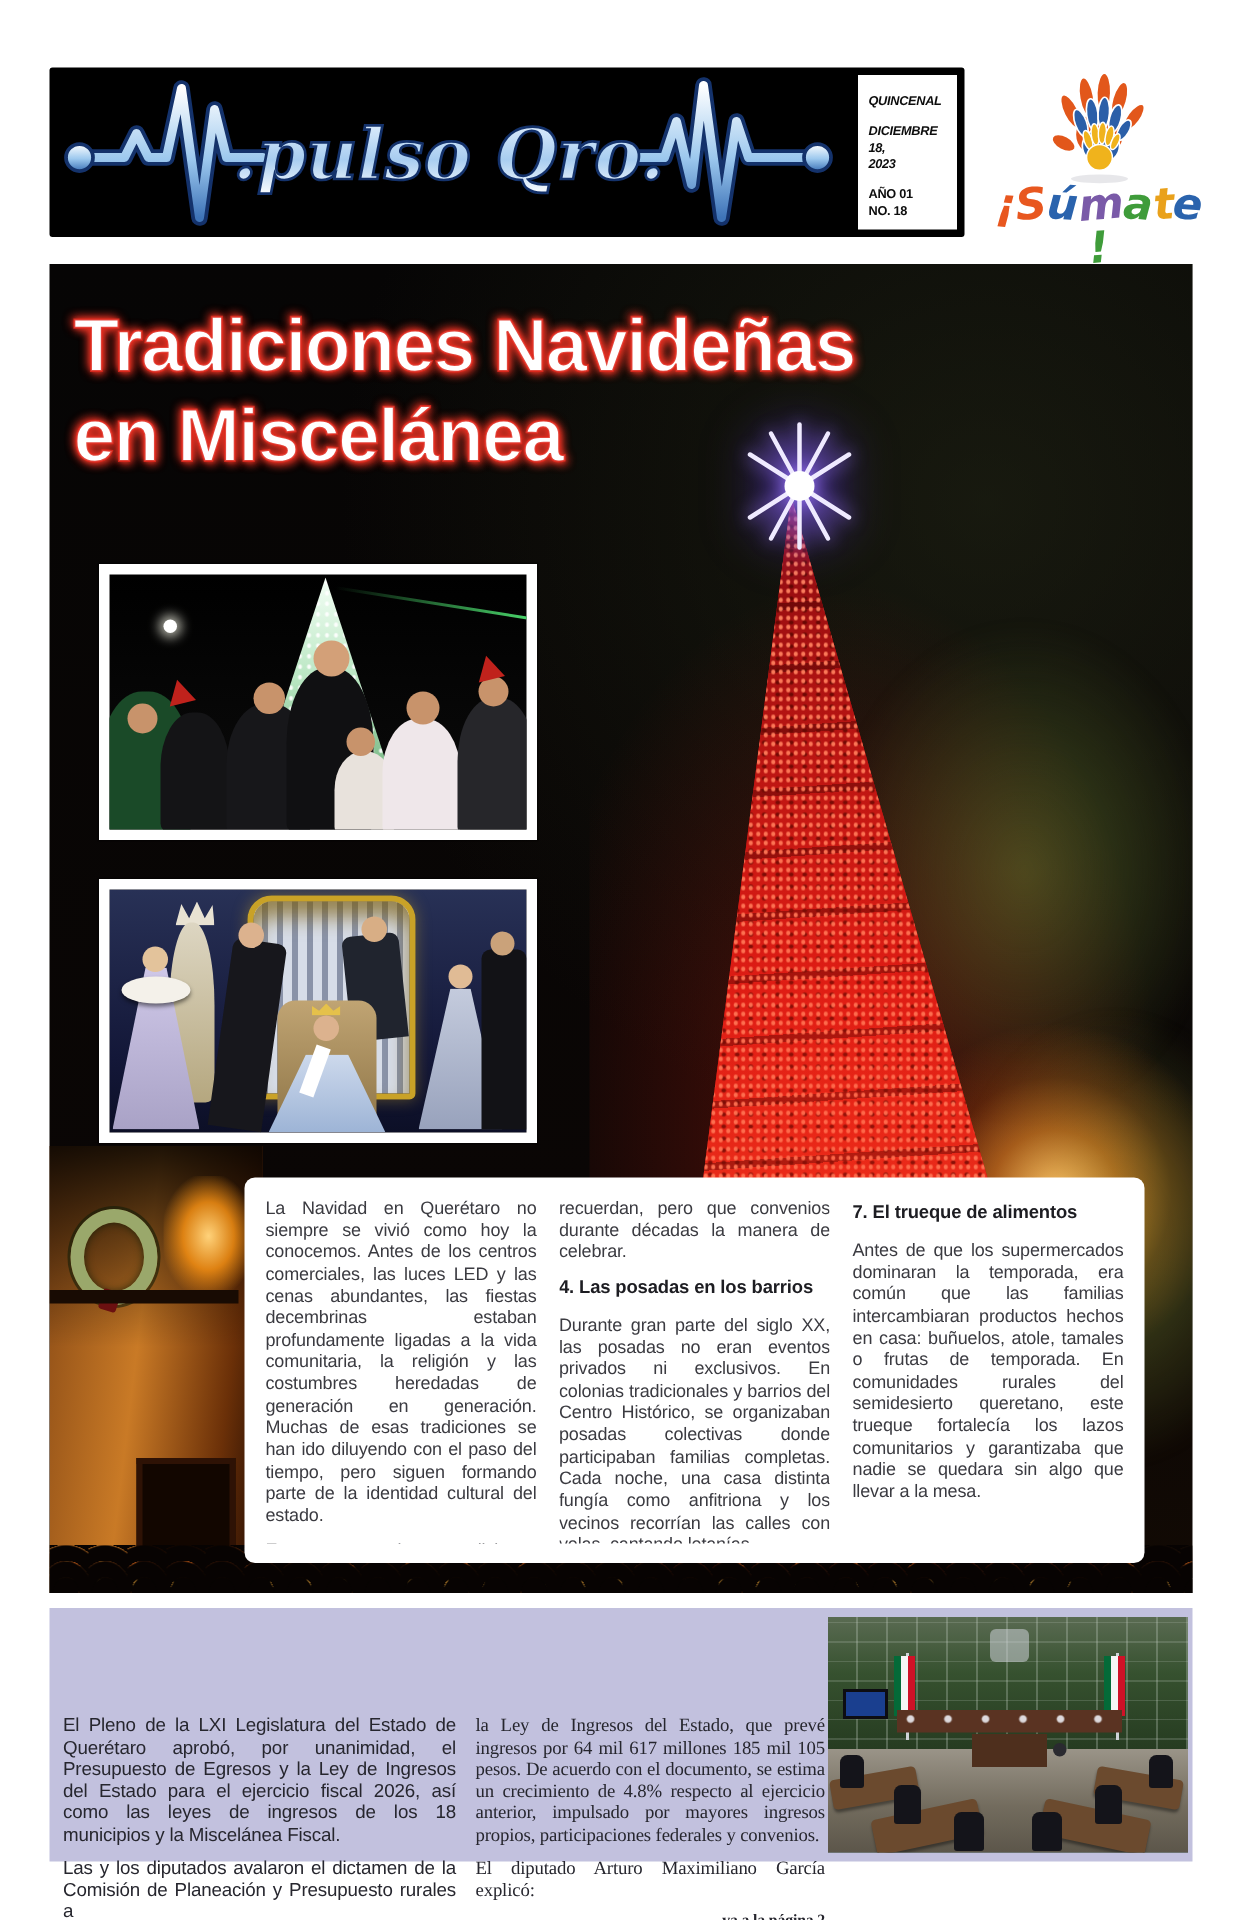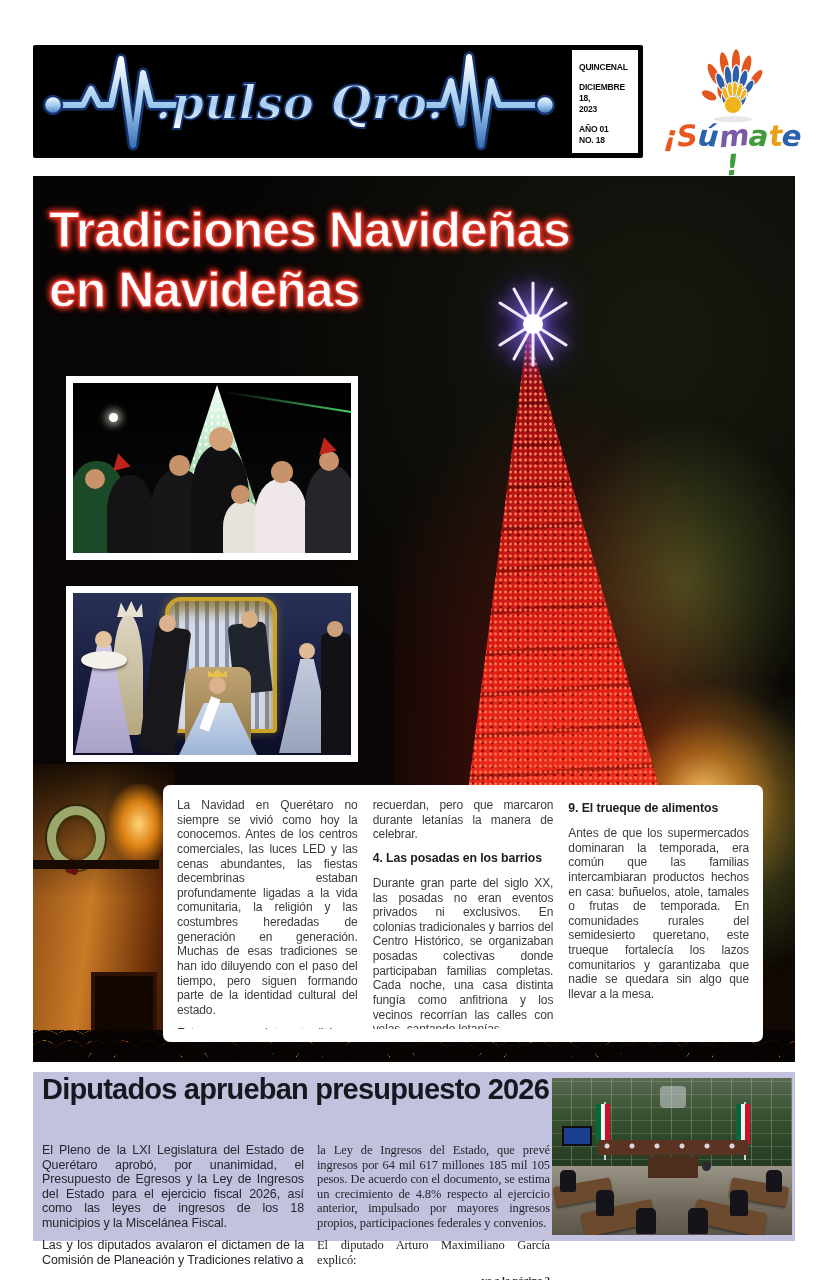--- a/index.html
+++ b/index.html
@@ -5,21 +5,21 @@
   html,body{margin:0;padding:0;background:#ffffff;}
   .page{position:relative;width:828px;height:1280px;background:#ffffff;overflow:hidden;
         font-family:"Liberation Sans",sans-serif;}
 
   
   .masthead-bar{position:absolute;left:33px;top:45px;width:610px;height:113px;background:#000;border-radius:2px;}
   .ekg-svg{position:absolute;left:4px;top:4px;width:528px;height:105px;}
   .issue-box{position:absolute;right:5px;top:5px;bottom:5px;width:66px;background:#fff;
              padding:12px 6px 0 7px;box-sizing:border-box;color:#0d0d0d;font-weight:bold;
              font-size:8.5px;line-height:1.3;letter-spacing:-0.2px;}
-  .issue-box .grp{margin-bottom:9px;}
+  .issue-box .grp{margin-bottom:9px;font-style:italic;}
   .sumate{position:absolute;left:658px;top:40px;width:150px;height:128px;text-align:center;}
   .sumate-hands{width:118px;height:84px;margin:0 auto;display:block;}
   .sumate-word{font-family:"DejaVu Sans",sans-serif;font-style:italic;font-weight:bold;
                font-size:29px;line-height:1;margin-top:-2px;letter-spacing:0px;}
   .sumate-word span{display:inline-block;}
 
   
   .lead-photo{position:absolute;left:33px;top:176px;width:762px;height:886px;background:
       radial-gradient(circle at 82% 18%,rgba(40,45,25,.5),transparent 45%),
       linear-gradient(180deg,#060505 0%,#0a0605 70%,#120a04 100%);
@@ -233,21 +233,21 @@
       <div class="window-glow"></div>
       <div class="wreath"></div>
       <div class="bow"></div>
       <div class="balcony"></div>
       <div class="doorway"></div>
     </div>
     <div class="crowd-strip"></div>
 
     <div class="headline">
       <div>Tradiciones Navideñas</div>
-      <div>en Navideñas</div>
+      <div>en Miscelánea</div>
     </div>
 
     <div class="inset inset1">
       <div class="moon"></div>
       <div class="green-tree"></div>
       <div class="beam"></div>
       <div class="person" style="left:-6px;top:78px;width:60px;height:100px;background:#1a4a28;"></div>
       <div class="head" style="left:12px;top:86px;width:20px;height:20px;"></div>
       <div class="santa-hat" style="left:38px;top:70px;"></div>
       <div class="person" style="left:34px;top:92px;width:46px;height:80px;background:#141416;"></div>
@@ -285,37 +285,36 @@
       <div class="suit" style="left:248px;top:40px;width:30px;height:120px;background:#121216;"></div>
       <div class="head" style="left:254px;top:28px;width:16px;height:16px;background:#caa27a;"></div>
     </div>
 
     <div class="article-panel">
       <div class="article-col">
           <div class="para">La Navidad en Querétaro no siempre se vivió como hoy la conocemos. Antes de los centros comerciales, las luces LED y las cenas abundantes, las fiestas decembrinas estaban profundamente ligadas a la vida comunitaria, la religión y las costumbres heredadas de generación en generación. Muchas de esas tradiciones se han ido diluyendo con el paso del tiempo, pero siguen formando parte de la identidad cultural del estado.</div>
           <div class="para">Estas son siete tradiciones navideñas queretanas que hoy pocos</div>
         </div>
       <div class="article-col">
-          <div class="para">recuerdan, pero que marcaron durante letanías la manera de celebrar.</div>
+          <div class="para">recuerdan, pero que convenios durante décadas la manera de celebrar.</div>
           <h4 class="subhead">4. Las posadas en los barrios</h4>
           <div class="para">Durante gran parte del siglo XX, las posadas no eran eventos privados ni exclusivos. En colonias tradicionales y barrios del Centro Histórico, se organizaban posadas colectivas donde participaban familias completas. Cada noche, una casa distinta fungía como anfitriona y los vecinos recorrían las calles con velas, cantando letanías.</div>
         </div>
       <div class="article-col">
-          <h4 class="subhead">9. El trueque de alimentos</h4>
+          <h4 class="subhead">7. El trueque de alimentos</h4>
           <div class="para">Antes de que los supermercados dominaran la temporada, era común que las familias intercambiaran productos hechos en casa: buñuelos, atole, tamales o frutas de temporada. En comunidades rurales del semidesierto queretano, este trueque fortalecía los lazos comunitarios y garantizaba que nadie se quedara sin algo que llevar a la mesa.</div>
         </div>
     </div>
   </div>
 
   <div class="budget-strip">
-    <div class="budget-headline">Diputados aprueban presupuesto 2026</div>
     <div class="budget-cols">
       <div class="budget-col c1">
           <div class="para">El Pleno de la LXI Legislatura del Estado de Querétaro aprobó, por unanimidad, el Presupuesto de Egresos y la Ley de Ingresos del Estado para el ejercicio fiscal 2026, así como las leyes de ingresos de los 18 municipios y la Miscelánea Fiscal.</div>
-          <div class="para">Las y los diputados avalaron el dictamen de la Comisión de Planeación y Tradiciones relativo a</div>
+          <div class="para">Las y los diputados avalaron el dictamen de la Comisión de Planeación y Presupuesto rurales a</div>
         </div>
       <div class="budget-col c2">
           <div class="para">la Ley de Ingresos del Estado, que prevé ingresos por 64 mil 617 millones 185 mil 105 pesos. De acuerdo con el documento, se estima un crecimiento de 4.8% respecto al ejercicio anterior, impulsado por mayores ingresos propios, participaciones federales y convenios.</div>
           <div class="para">El diputado Arturo Maximiliano García explicó:</div>
           <div class="cont">va a la página 2</div>
         </div>
     </div>
 
     <div class="legis-photo">
       <div class="glass"></div>

